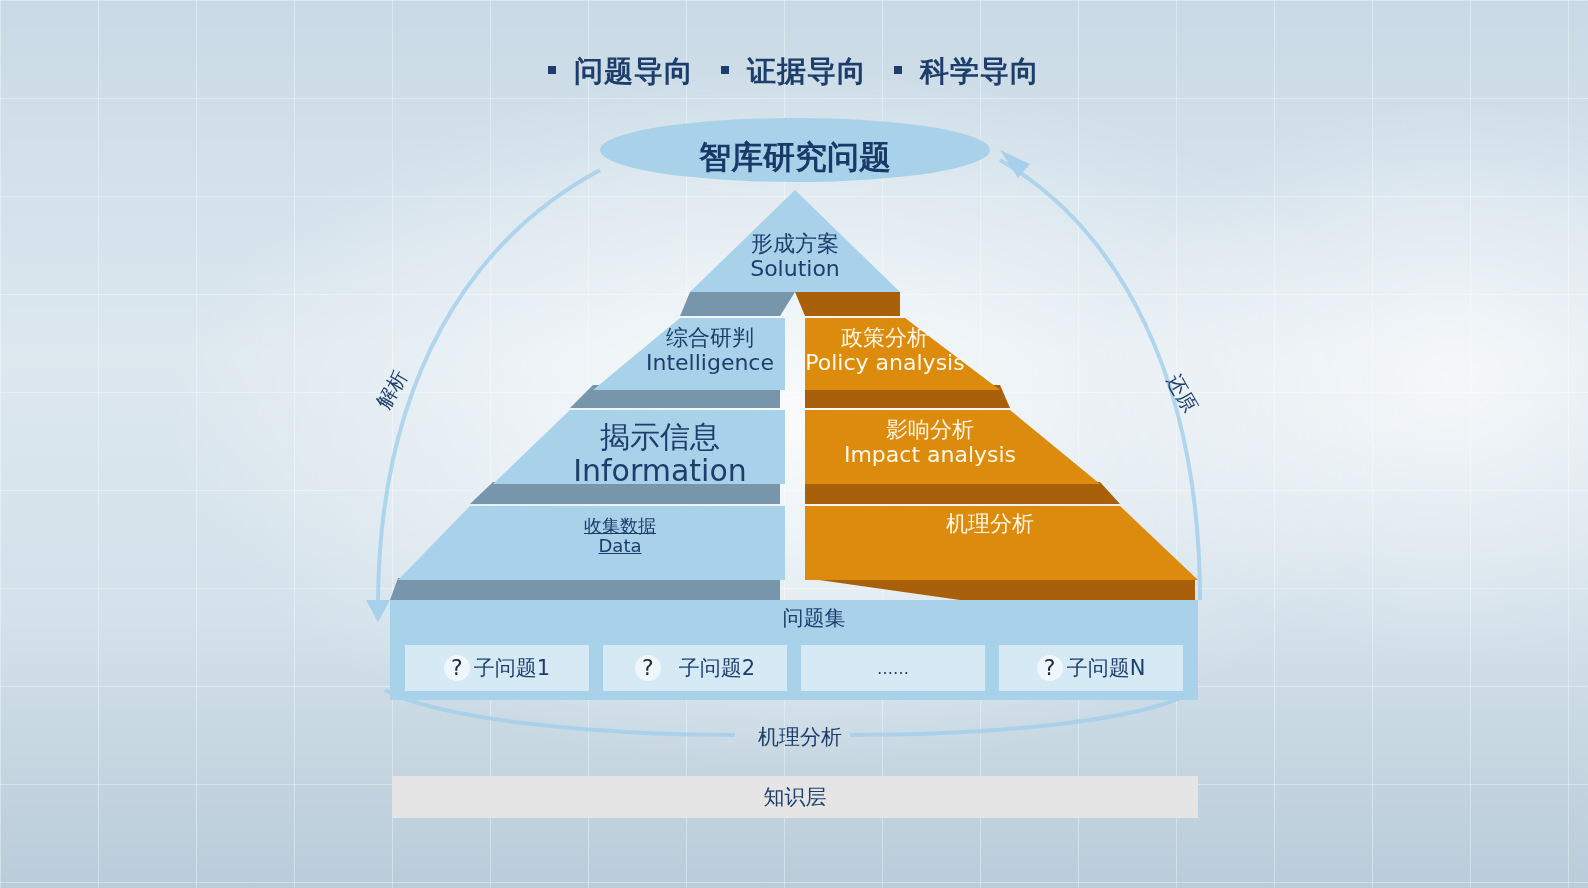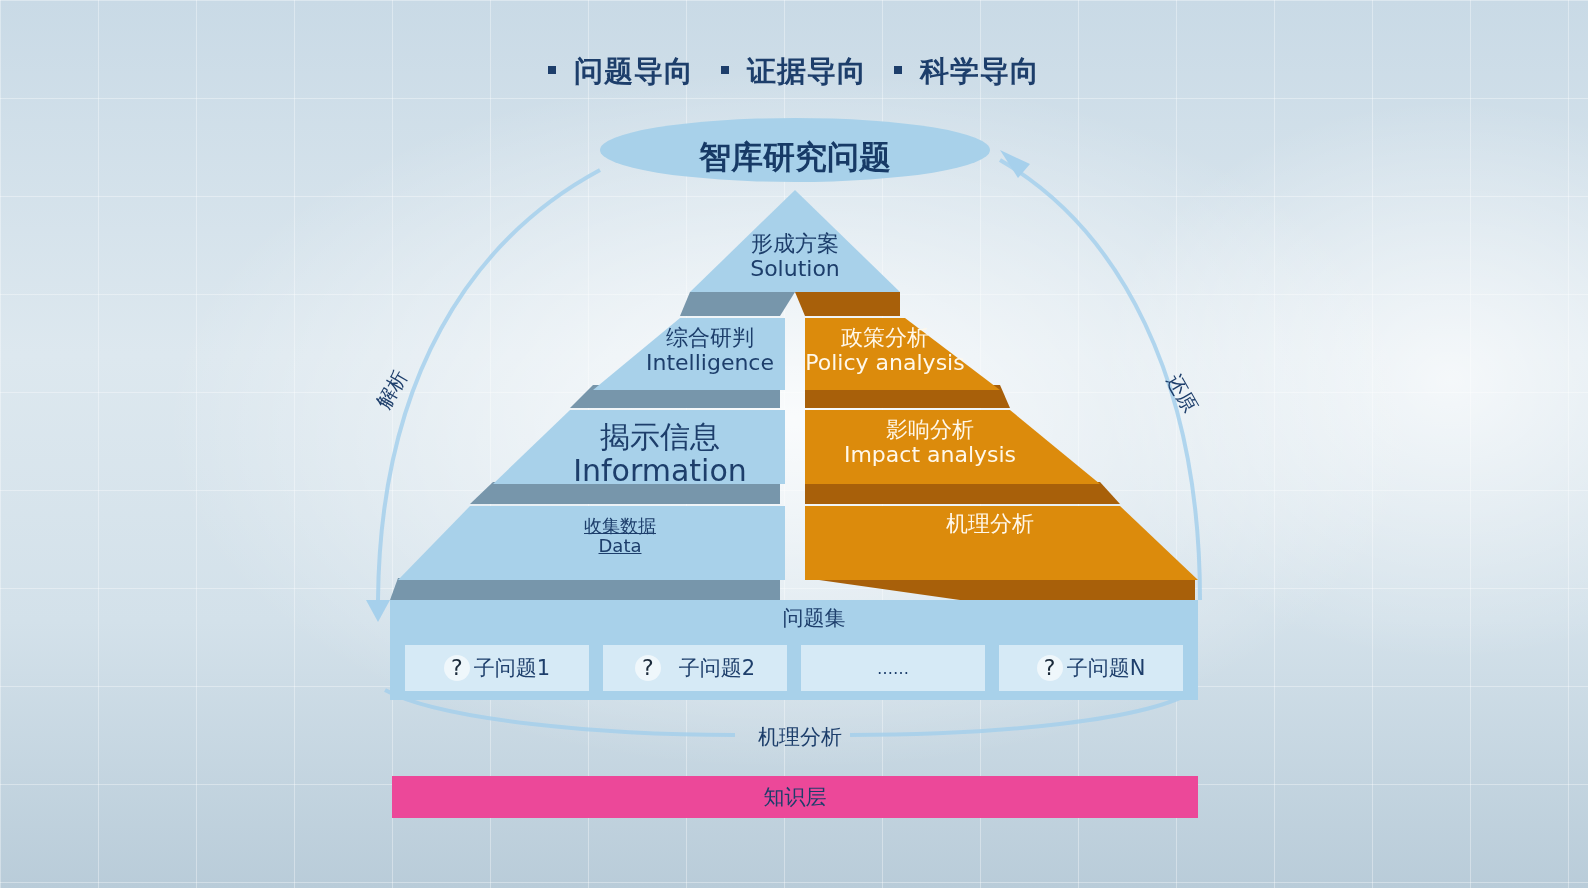--- a/index.html
+++ b/index.html
@@ -47,21 +47,21 @@
     display:flex; align-items:center; justify-content:center;
   }
   .qbox .q {
     display:inline-block; width:26px; height:26px; border-radius:50%;
     background:rgba(255,255,255,0.6); text-align:center; line-height:26px;
     font-size:22px; color:#1b2a3a; margin-right:4px;
   }
   .merge-lbl { position:absolute; left:700px; top:723px; width:200px; text-align:center; font-size:21px; color:#1d3e6b; }
   .knowledge {
     position:absolute; left:392px; top:776px; width:806px; height:42px;
-    background:#ec4899; text-align:center; line-height:42px; font-size:21px; color:#1d3e6b;
+    background:#e5e5e5; text-align:center; line-height:42px; font-size:21px; color:#1d3e6b;
   }
 </style>
 </head>
 <body>
 
 <div class="grid"></div>
 
 <div class="headline">
   <span class="item"><span class="bullet"></span><span>问题导向</span></span>
   <span class="item"><span class="bullet"></span><span>证据导向</span></span>

